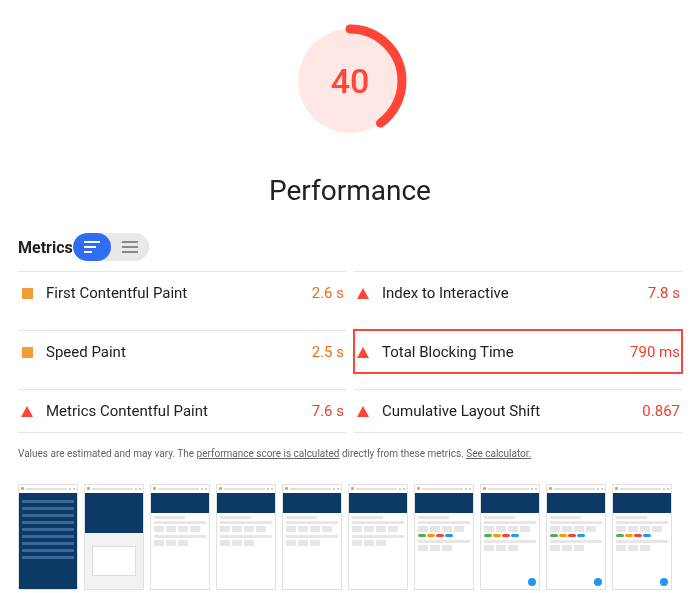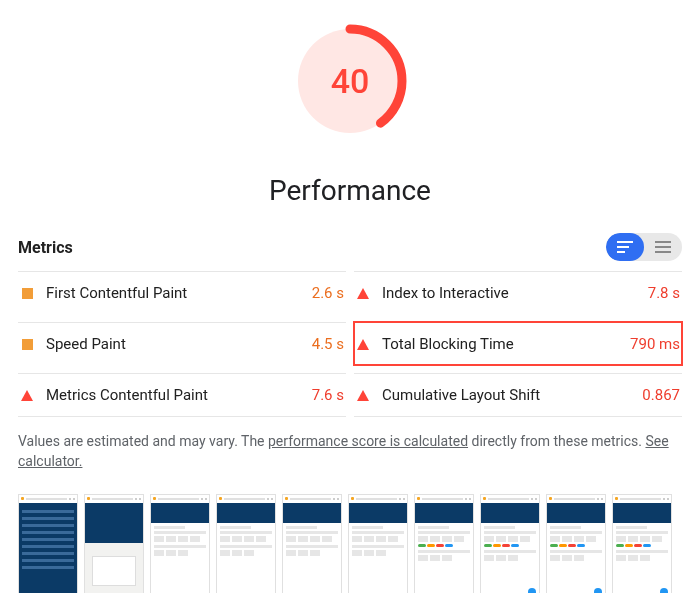--- a/index.html
+++ b/index.html
@@ -17,55 +17,55 @@
   .score-circle svg { transform: rotate(-90deg); }
   .score-num {
     position: absolute; top: 0; left: 0; width: 100%; height: 100%;
     display: flex; align-items: center; justify-content: center;
     font-size: 34px; font-weight: 500; color: #ff4438;
   }
   .title {
     text-align: center; font-size: 28px; font-weight: 400; margin-top: 30px; color: #202124;
   }
   .metrics-header {
-    display: flex; align-items: center; justify-content: space-between;
+    display: flex; align-items: center; 
     margin-top: 26px; margin-bottom: 10px;
   }
   .metrics-header h3 { font-size: 16px; font-weight: 700; }
   .toggle {
     display: flex; background: #e8e8e8; border-radius: 18px; height: 28px; overflow: hidden;
   }
   .toggle-btn {
     width: 38px; display: flex; align-items: center; justify-content: center;
     cursor: pointer;
   }
   .toggle-btn.active { background: #2f6ef2; border-radius: 18px; }
   .toggle-btn.active svg path, .toggle-btn.active svg rect { fill: #fff; }
   .toggle-btn svg path, .toggle-btn svg rect { fill: #888; }
   .metrics-grid {
-    display: grid; grid-template-columns: 1fr 1fr; gap: 8px 8px;
+    display: grid; grid-template-columns: 1fr 1fr; gap: 16px 8px;
   }
   .metric-row {
     display: flex; align-items: center; padding: 12px 2px;
     border-top: 1px solid #e6e6e6;
   }
   .metric-row:nth-last-child(-n+2) { border-bottom: 1px solid #e6e6e6; }
   .shape { width: 14px; height: 14px; margin-right: 12px; flex-shrink: 0; display: flex; align-items: center; justify-content: center; }
   .shape.square span { display:block; width: 11px; height: 11px; background: #f29d38; }
   .shape.triangle span {
     display:block; width: 0; height: 0; border-left: 6.5px solid transparent;
     border-right: 6.5px solid transparent; border-bottom: 11px solid #ff4438;
   }
   .metric-label { flex: 1; font-size: 15px; color: #212121; }
   .metric-value { font-size: 15px; }
   .metric-value.warn { color: #eb6e1f; }
   .metric-value.bad { color: #ef3d2d; }
   .highlight { outline: 2px solid #ff4438; outline-offset: -1px; }
   .footnote {
-    margin-top: 14px; font-size: 14px; color: #5f6368; line-height: 1.45;
+    margin-top: 14px; font-size: 10px; color: #5f6368; line-height: 1.45;
   }
   .footnote .link { text-decoration: underline; cursor: pointer; }
   .thumbs {
     display: flex; gap: 6px; margin-top: 22px;
   }
   .thumb {
     width: 60px; height: 106px; background: #f2f2f0;
     display: flex; flex-direction: column; font-size: 4px;
     border: 1px solid #e0e0e0;
   }
@@ -132,21 +132,21 @@
           <span></span>
         </div>
         <div class="metric-label">Index to Interactive</div>
         <div class="metric-value bad">7.8 s</div>
       </div>
       <div class="metric-row">
         <div class="shape square">
           <span></span>
         </div>
         <div class="metric-label">Speed Paint</div>
-        <div class="metric-value warn">4.5 s</div>
+        <div class="metric-value warn">2.5 s</div>
       </div>
       <div class="metric-row highlight">
         <div class="shape triangle">
           <span></span>
         </div>
         <div class="metric-label">Total Blocking Time</div>
         <div class="metric-value bad">790 ms</div>
       </div>
       <div class="metric-row">
         <div class="shape triangle">

